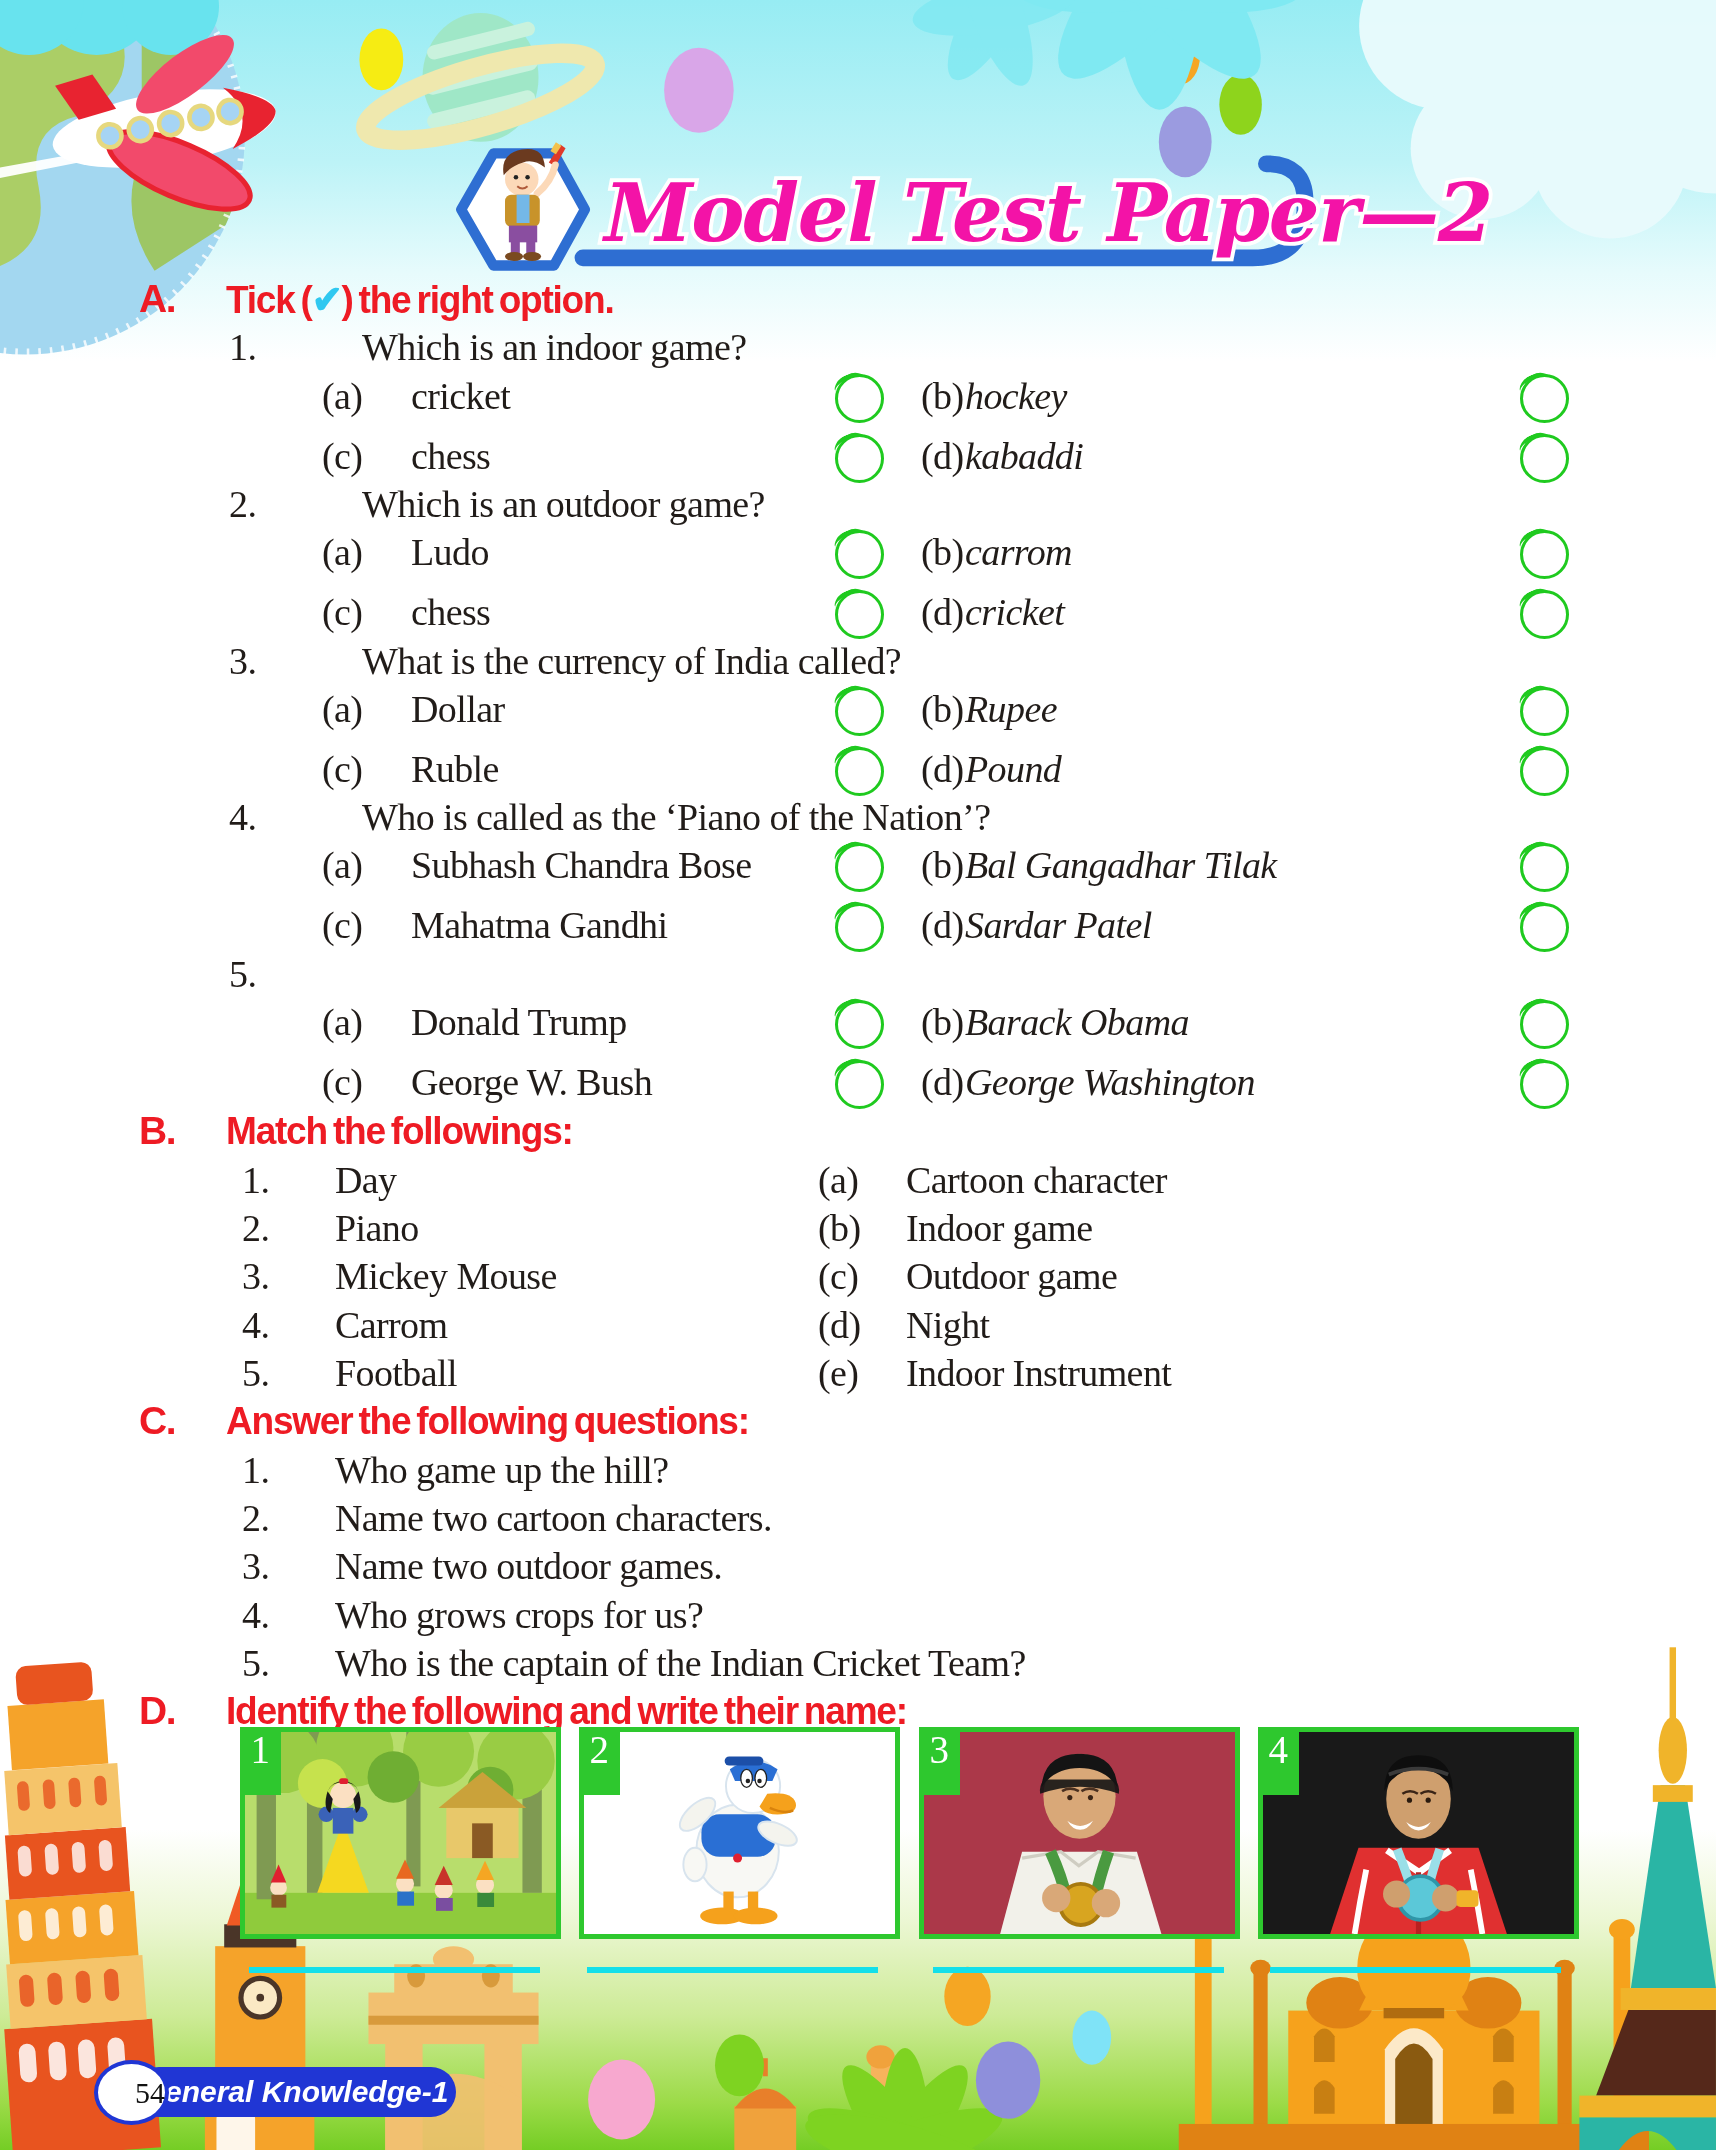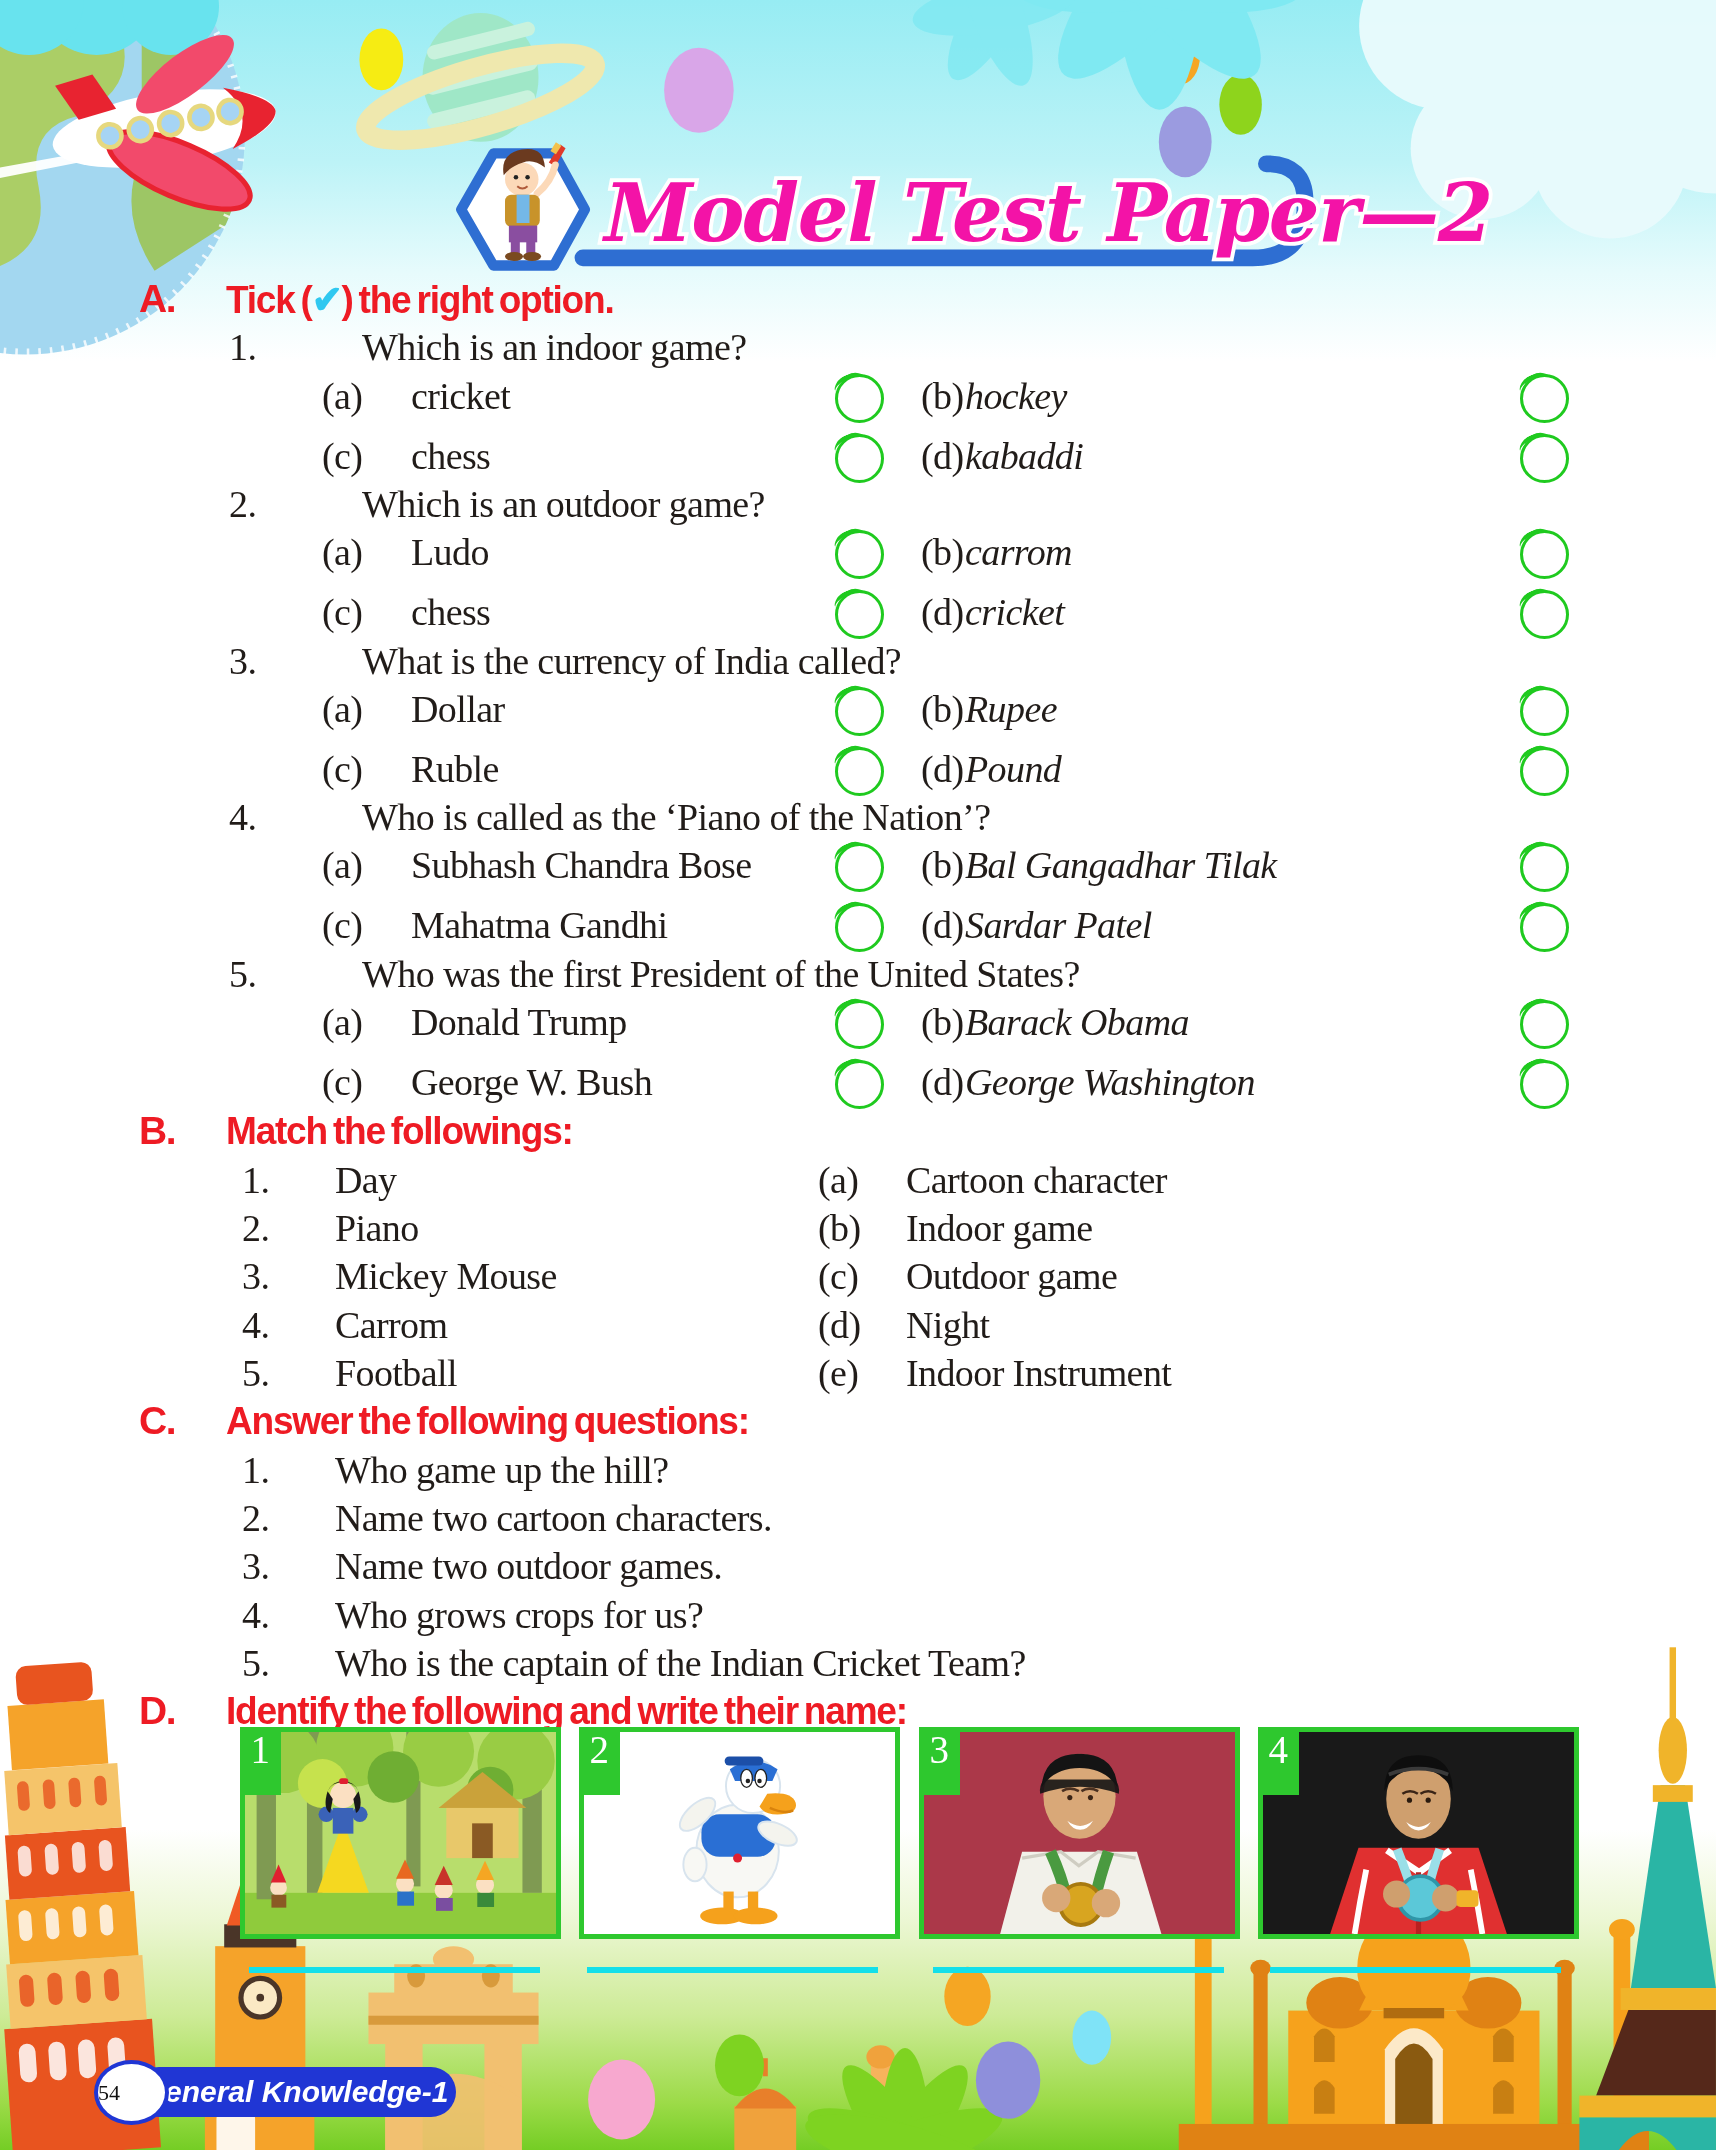--- a/index.html
+++ b/index.html
@@ -36,21 +36,21 @@
   .imgbox svg{position:absolute;left:0;top:0;}
   .imgtag{position:absolute;left:-5.2px;top:-5.2px;width:41px;height:68px;background:#2ec82e;color:#fff;
        font-family:"Liberation Serif",serif;font-size:39px;display:flex;justify-content:center;}
   .ansline{position:absolute;top:1967px;width:291px;height:5.8px;background:#14dfe9;}
   
   .bookpill{position:absolute;left:134px;top:2067px;width:322px;height:50px;background:#2036d4;
        border-radius:27px;color:#fff;font-family:"Liberation Sans",sans-serif;font-style:italic;
        font-weight:700;font-size:30px;line-height:49px;text-align:center;z-index:6;}
   .page54{position:absolute;left:94px;top:2060px;width:67px;height:57px;background:#fff;
        border:4.5px solid #2036d4;border-radius:50%;z-index:7;display:flex;align-items:center;
-       justify-content:flex-start;font-family:"Liberation Serif",serif;font-size:22px;color:#111;}
+       justify-content:flex-end;font-family:"Liberation Serif",serif;font-size:30px;color:#111;}
 </style>
 </head>
 <body>
 
 <div class="page">
 
   <div class="sky"></div>
   <div class="grass"></div>
 
   <svg class="topart" style="top:0" width="1716" height="361" viewBox="0 0 2664 560">
@@ -242,21 +242,20 @@
     <span class="olab">(c)</span>
     <span class="otext">Mahatma Gandhi</span>
     <span class="tickcircle c1"></span>
     <span class="olab2">(d)</span>
     <span class="otext2">Sardar Patel</span>
     <span class="tickcircle c2"></span>
   </div>
 
   <div class="row" style="top:952px">
     <span class="qnum">5.</span>
-    <span class="qtext">Who was the first President of the United States?</span>
   </div>
   <div class="row" style="top:1000px">
     <span class="olab">(a)</span>
     <span class="otext">Donald Trump</span>
     <span class="tickcircle c1"></span>
     <span class="olab2">(b)</span>
     <span class="otext2">Barack Obama</span>
     <span class="tickcircle c2"></span>
   </div>
   <div class="row" style="top:1060px">

